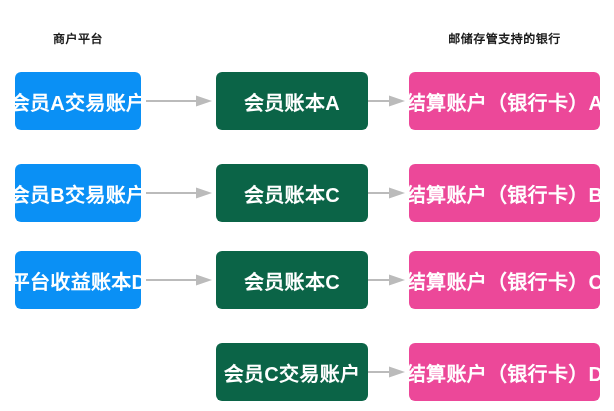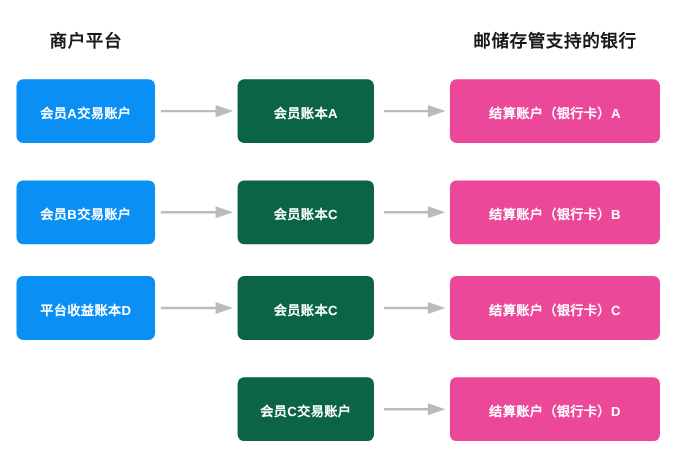--- a/index.html
+++ b/index.html
@@ -18,49 +18,49 @@
     width: 614px;
     height: 411px;
   }
 
   
   .col-header {
     position: absolute;
     top: 27px;
     height: 24px;
     line-height: 24px;
-    font-size: 16px;
+    font-size: 12px;
     font-weight: 700;
     color: #1a1a1a;
     text-align: center;
     white-space: nowrap;
     letter-spacing: 0.5px;
   }
   .col-header.c0 { left: 15px;  width: 126px; }
   .col-header.c1 { left: 216px; width: 128px; }
   .col-header.c2 { left: 409px; width: 191px; }
 
   
   .node {
     position: absolute;
     height: 58px;
     border-radius: 6px;
     display: flex;
     align-items: center;
     justify-content: center;
     box-sizing: border-box;
     color: #ffffff;
-    font-size: 12px;
+    font-size: 20px;
     font-weight: 700;
     white-space: nowrap;
     letter-spacing: 0.3px;
     padding: 0 20px;
   }
   .node.merchant   { left: 15px;  width: 126px; background: #0a90f5; }
-  .node.ledger     { left: 216px; width: 124px; background: #0b6447; }
+  .node.ledger     { left: 216px; width: 152px; background: #0b6447; }
   .node.settlement { left: 409px; width: 191px; background: #ec4899; }
 
   
   .arrow {
     position: absolute;
     height: 12px;
     display: block;
   }
   .arrow.a1 { left: 146px; width: 66px; }
   .arrow.a2 { left: 349px; width: 56px; }

